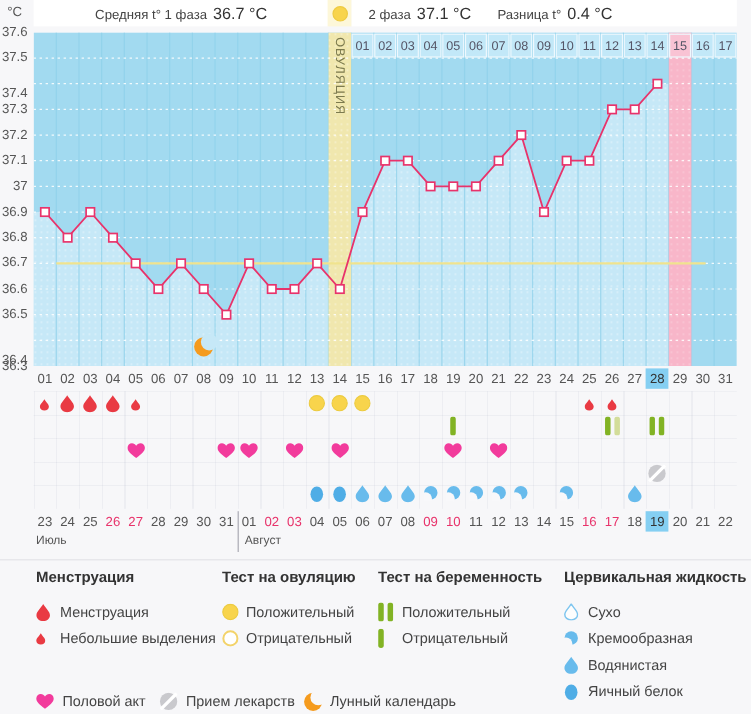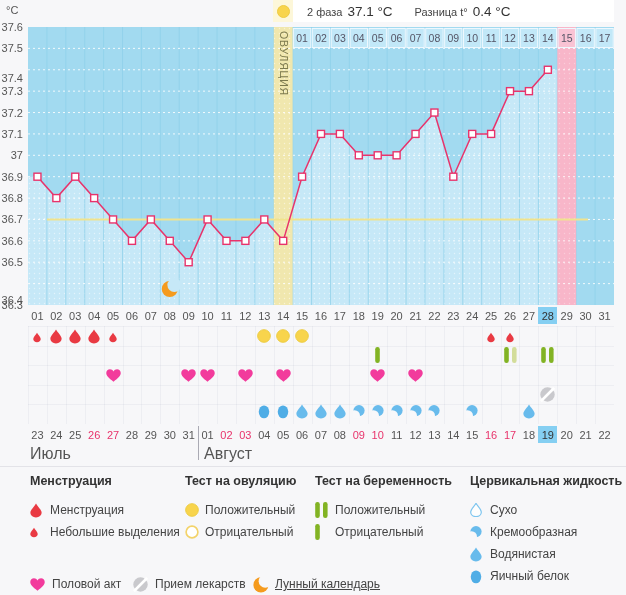--- a/index.html
+++ b/index.html
@@ -23,39 +23,45 @@
   .dcell{position:absolute;top:0;height:17px;display:flex;align-items:center;justify-content:center;
          font-size:11px;color:#555;}
   .dcell.red{color:#e8336b;}
   .dcell.today{background:#85cff2;color:#333;}
   #egrid{left:28px;top:326px;width:586px;height:98px;
      background-image:
        repeating-linear-gradient(to right, rgba(120,130,160,.08) 0 1px, transparent 1px 18.903px),
        repeating-linear-gradient(to bottom, rgba(120,130,160,.08) 0 1px, transparent 1px 19.6px);}
   .ev{position:absolute;line-height:0;}
   #mline{left:198px;top:426px;width:1px;height:34px;background:#aaaab4;}
-  .month{position:absolute;top:445px;font-size:16px;color:#555;}
+  .month{position:absolute;top:445px;font-size:10px;color:#555;}
   #month1{left:30px;} #month2{left:204px;}
   #hsep{left:0;top:466px;width:626px;height:1px;background:#e3e3e8;}
   .lcol{position:absolute;top:473px;}
   #lcol1{left:30px;} #lcol2{left:185px;} #lcol3{left:315px;} #lcol4{left:470px;}
   .lcol h3{margin:0;font-size:12.5px;line-height:16px;color:#333;font-weight:bold;}
   .litems{margin-top:10px;}
   .litem{display:flex;align-items:center;height:22px;font-size:12px;color:#444;white-space:nowrap;}
   .licon{width:20px;display:flex;justify-content:flex-start;align-items:center;line-height:0;}
   .lx{position:absolute;top:574px;height:20px;display:flex;align-items:center;font-size:12px;color:#444;white-space:nowrap;}
   .lx .licon{width:22px;}
 </style>
 </head>
 <body>
 
 <div class="page">
 
   <div class="abs" id="unit">°C</div>
 
+  <div class="abs hdr" id="hdr1">
+    <span class="hpair">
+      <span>Средняя t° 1 фаза</span>
+      <span class="hval">36.7 °C</span>
+    </span>
+  </div>
 
   <div class="abs" id="ovu-hdr-cell">
     <span id="ovu-hdr-dot"></span>
   </div>
 
   <div class="abs hdr" id="hdr2">
     <span class="hpair">
       <span>2 фаза</span>
       <span class="hval">37.1 °C</span>
     </span>
@@ -566,21 +572,21 @@
       </div>
       <div class="lx" style="left: 133px;">
         <span class="licon">
           <svg width="15" height="15" viewBox="0 0 16 16" style="display:block">
             <circle cx="8" cy="8" r="7.7" fill="#c9c9cd"></circle>
             <rect x="6.6" y="-2" width="2.9" height="20" fill="#ffffff" transform="rotate(45 8 8)"></rect>
           </svg>
         </span>
         <span>Прием лекарств</span>
       </div>
-      <div class="lx" style="left: 253px; text-decoration: underline;">
+      <div class="lx" style="left: 253px;">
         <span class="licon">
           <svg width="17" height="17" viewBox="0 0 18 18" style="display:block">
             <circle cx="8.4" cy="9.4" r="8" fill="#f59b1e"></circle>
             <circle cx="13" cy="5.5" r="7" fill="#f7f7f9"></circle>
           </svg>
         </span>
         <span>Лунный календарь</span>
       </div>
     </div>
 

